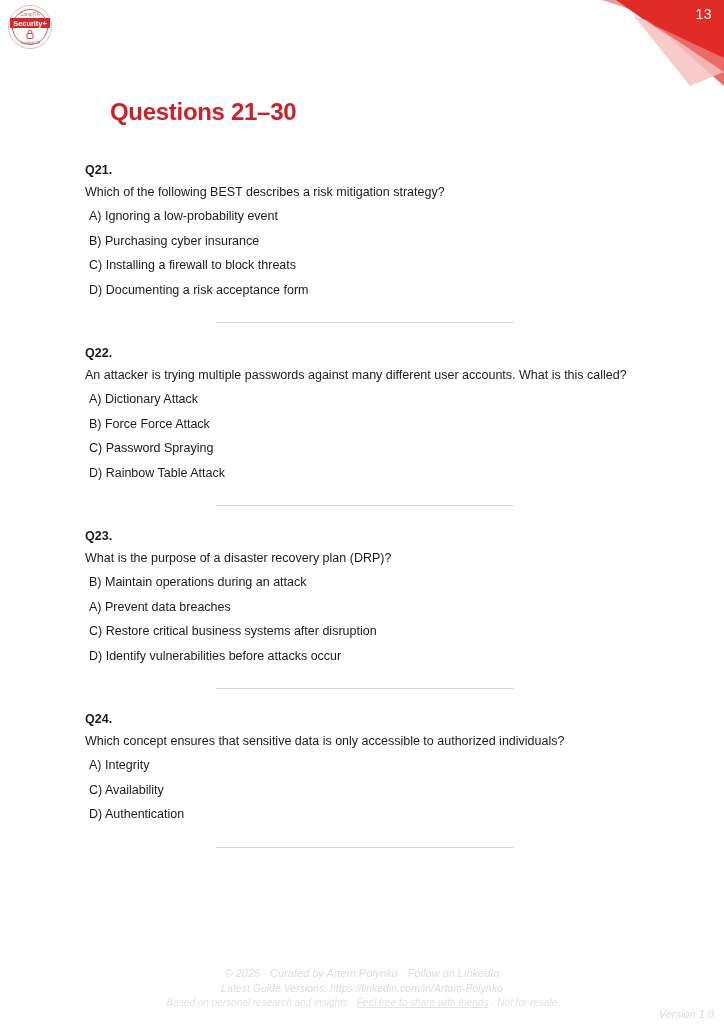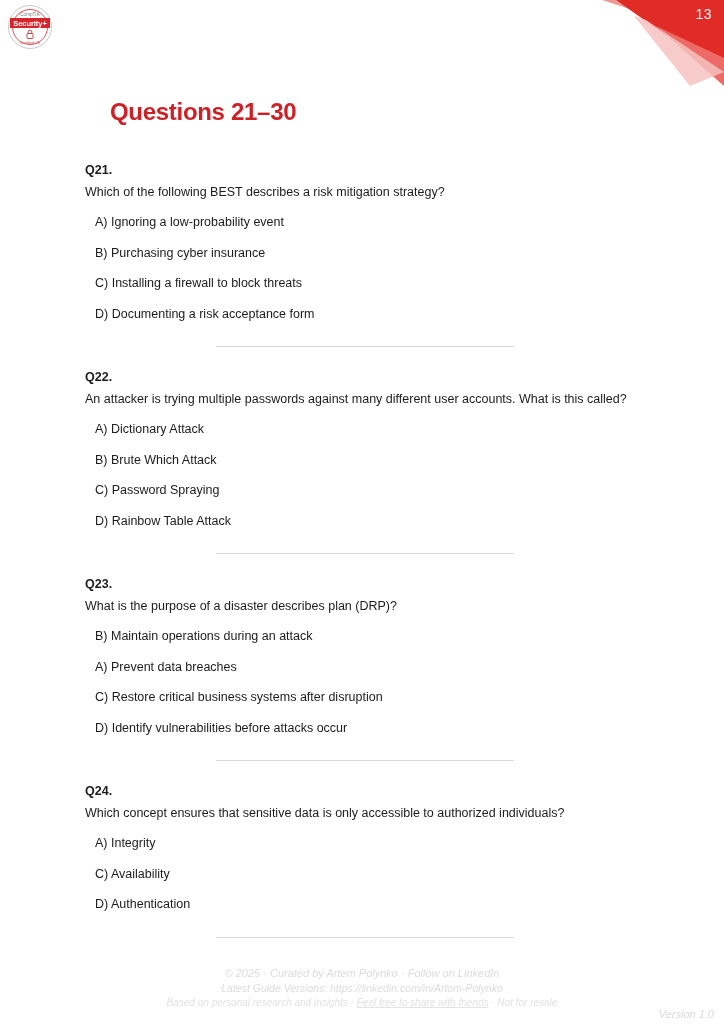--- a/index.html
+++ b/index.html
@@ -80,21 +80,21 @@
   .q-text {
     font-size: 12.5px;
     line-height: 20.5px;
     color: #1b1b1b;
     margin: 0;
   }
   .q-option {
     font-size: 12.5px;
     line-height: 20.5px;
     color: #1b1b1b;
-    margin: 10px;
+    margin: 4px;
   }
 
   .divider-wrap {
     display: flex;
     justify-content: center;
     margin: 22px 0 20px 0;
   }
   .divider {
     width: 298px;
     height: 1px;
@@ -166,31 +166,31 @@
     <div class="q-option">D) Documenting a risk acceptance form</div>
   </div>
   <div class="divider-wrap">
       <div class="divider"></div>
     </div>
 
   <div class="question-block">
     <div class="q-label">Q22.</div>
     <div class="q-text">An attacker is trying multiple passwords against many different user accounts. What is this called?</div>
     <div class="q-option">A) Dictionary Attack</div>
-    <div class="q-option">B) Brute Which Attack</div>
+    <div class="q-option">B) Force Force Attack</div>
     <div class="q-option">C) Password Spraying</div>
     <div class="q-option">D) Rainbow Table Attack</div>
   </div>
   <div class="divider-wrap">
       <div class="divider"></div>
     </div>
 
   <div class="question-block">
     <div class="q-label">Q23.</div>
-    <div class="q-text">What is the purpose of a disaster describes plan (DRP)?</div>
+    <div class="q-text">What is the purpose of a disaster recovery plan (DRP)?</div>
     <div class="q-option">B) Maintain operations during an attack</div>
     <div class="q-option">A) Prevent data breaches</div>
     <div class="q-option">C) Restore critical business systems after disruption</div>
     <div class="q-option">D) Identify vulnerabilities before attacks occur</div>
   </div>
   <div class="divider-wrap">
       <div class="divider"></div>
     </div>
 
   <div class="question-block">

